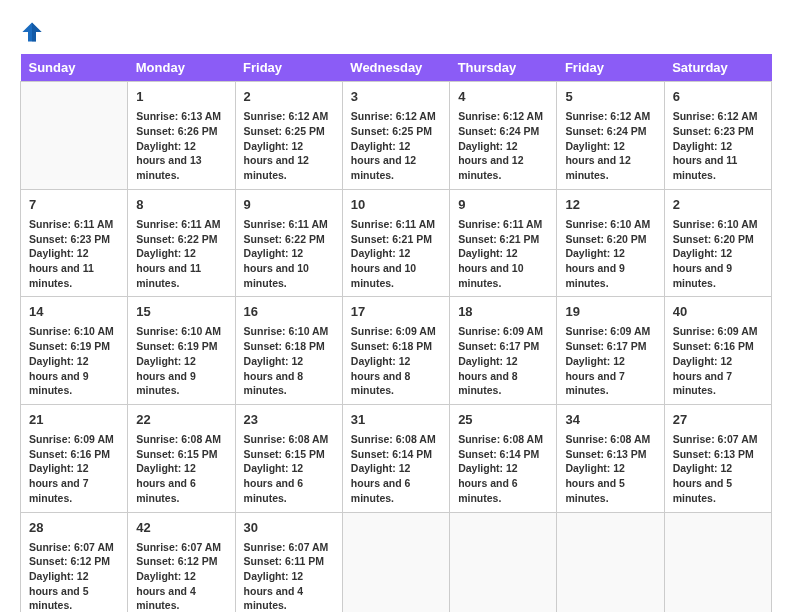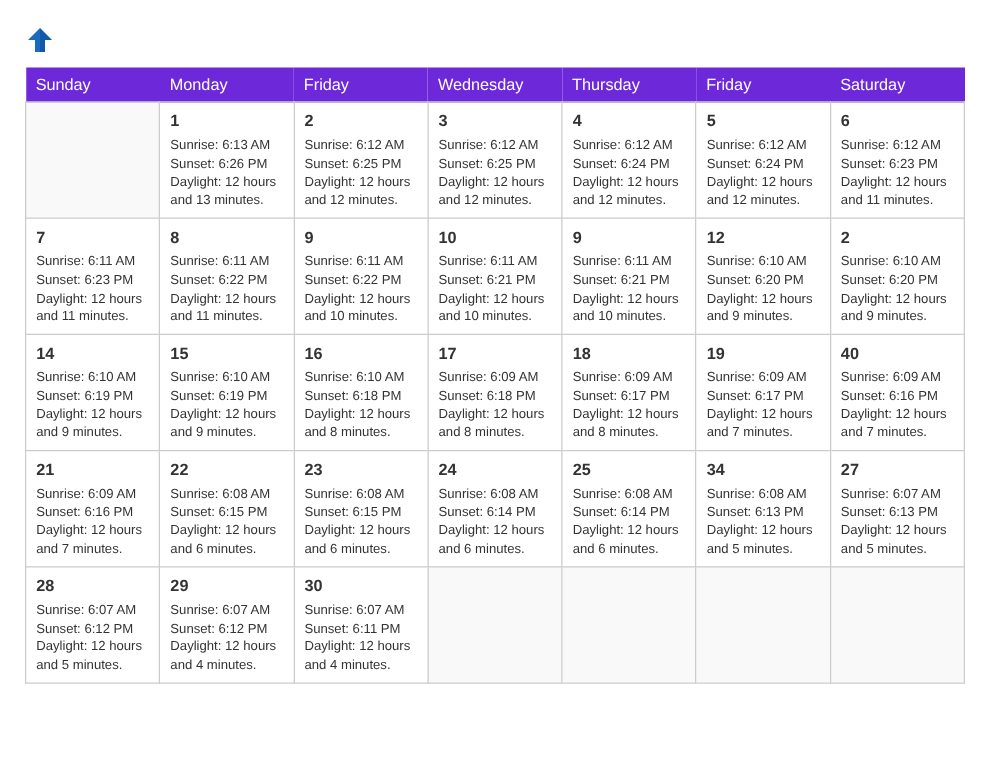--- a/index.html
+++ b/index.html
@@ -46,45 +46,46 @@
     .location {
       font-size: 16px;
       color: #555;
     }
     table {
       width: 100%;
       border-collapse: collapse;
       font-size: 11px;
     }
     thead th {
-      background-color: #6d28d9;
+      background-color: #8b5cf6;
       color: #fff;
       text-align: left;
       padding: 6px 8px;
       font-size: 13px;
-      font-weight: normal;
+      font-weight: bold;
     }
     tbody td {
       border: 1px solid #ccc;
       vertical-align: top;
       padding: 6px 8px;
       width: calc(100% / 7);
       min-height: 80px;
       color: #333;
       line-height: 1.4;
     }
     .day-number {
       font-weight: bold;
       font-size: 13px;
       display: block;
       margin-bottom: 3px;
     }
     .cell-info {
       font-size: 10.5px;
       color: #333;
+      font-weight: bold;
     }
     .empty-cell {
       background: #f9f9f9;
     }
   </style>
 </head>
 <body>
 
 <div class="header">
   <div class="logo">
@@ -256,21 +257,21 @@
 Sunset: 6:15 PM
 Daylight: 12 hours and 6 minutes.</div>
         </td>
         <td>
           <span class="day-number">23</span>
           <div class="cell-info" style="white-space: pre-line;">Sunrise: 6:08 AM
 Sunset: 6:15 PM
 Daylight: 12 hours and 6 minutes.</div>
         </td>
         <td>
-          <span class="day-number">24</span>
+          <span class="day-number">31</span>
           <div class="cell-info" style="white-space: pre-line;">Sunrise: 6:08 AM
 Sunset: 6:14 PM
 Daylight: 12 hours and 6 minutes.</div>
         </td>
         <td>
           <span class="day-number">25</span>
           <div class="cell-info" style="white-space: pre-line;">Sunrise: 6:08 AM
 Sunset: 6:14 PM
 Daylight: 12 hours and 6 minutes.</div>
         </td>
@@ -288,21 +289,21 @@
         </td>
       </tr>
       <tr>
         <td>
           <span class="day-number">28</span>
           <div class="cell-info" style="white-space: pre-line;">Sunrise: 6:07 AM
 Sunset: 6:12 PM
 Daylight: 12 hours and 5 minutes.</div>
         </td>
         <td>
-          <span class="day-number">29</span>
+          <span class="day-number">42</span>
           <div class="cell-info" style="white-space: pre-line;">Sunrise: 6:07 AM
 Sunset: 6:12 PM
 Daylight: 12 hours and 4 minutes.</div>
         </td>
         <td>
           <span class="day-number">30</span>
           <div class="cell-info" style="white-space: pre-line;">Sunrise: 6:07 AM
 Sunset: 6:11 PM
 Daylight: 12 hours and 4 minutes.</div>
         </td>

